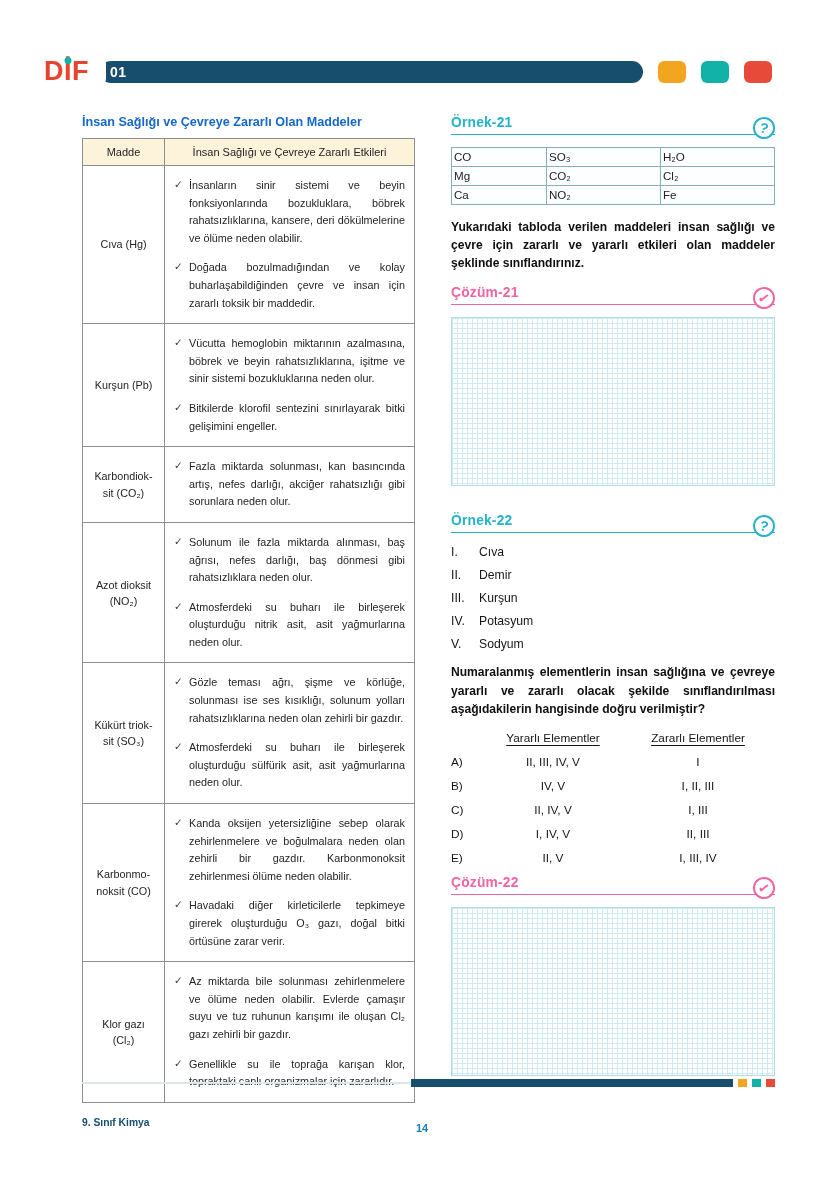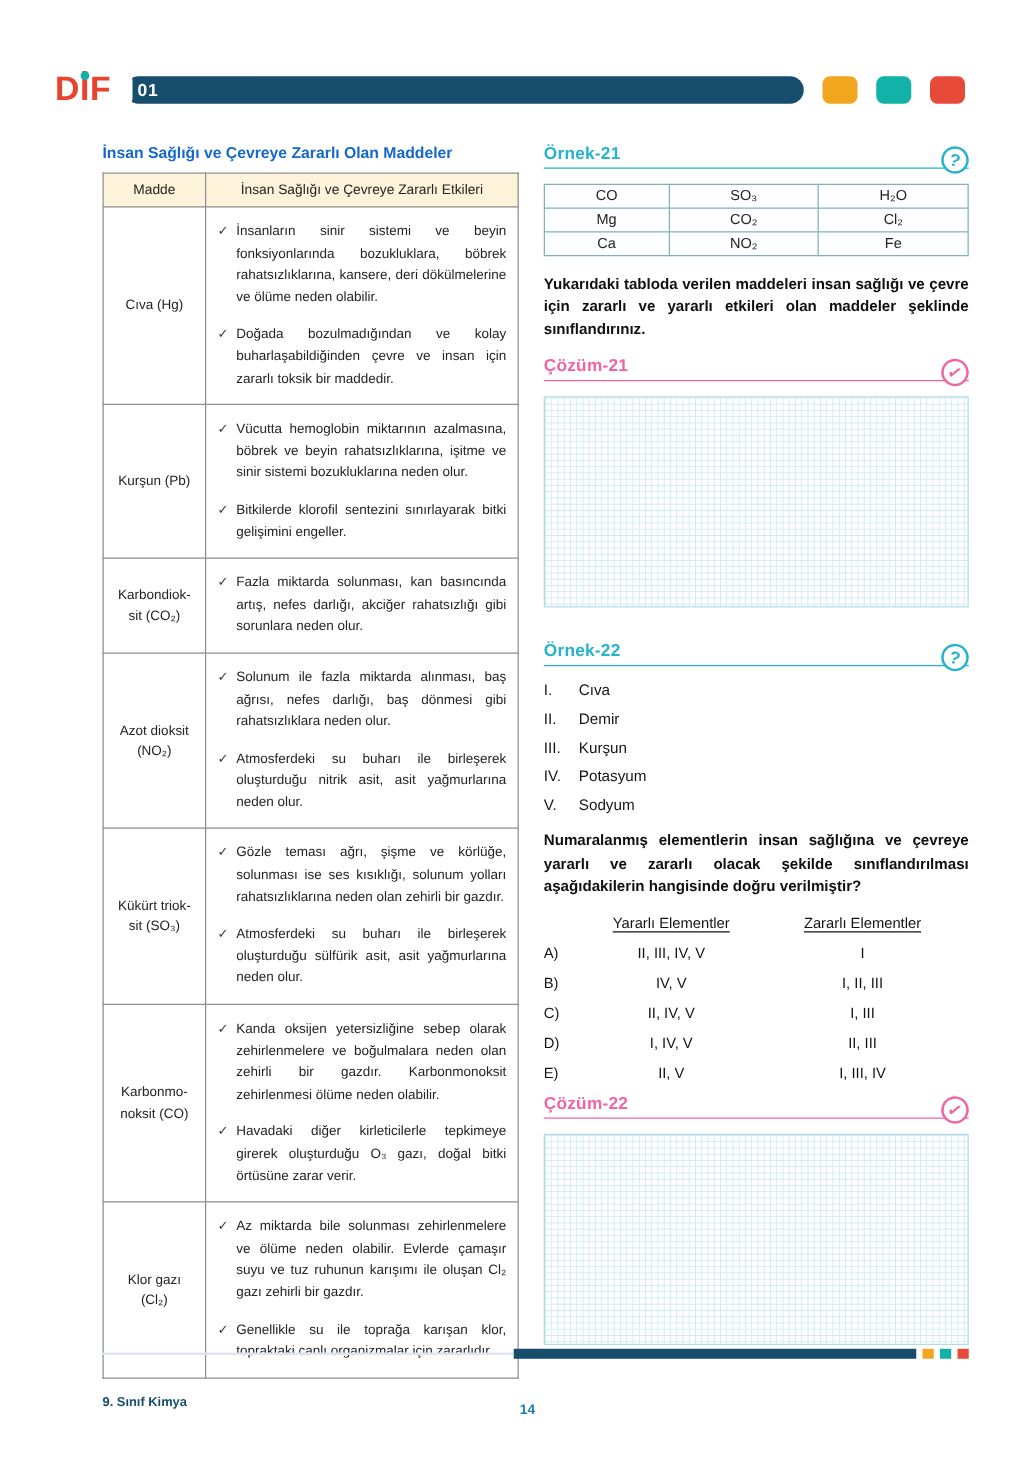--- a/index.html
+++ b/index.html
@@ -13,21 +13,21 @@
   .logo-i { position:relative; display:inline-block; }
   .logo-i-dot { position:absolute; top:-1px; left:50%; transform:translateX(-50%); width:7px; height:7px; border-radius:50%; background:#12b2a9; }
   .top-bar { flex:1 1 auto; height:22px; background:#174e6d; border-radius:11px; display:flex; align-items:center; margin-left:-6px; }
   .logo-num { color:#fff; font-weight:bold; font-size:14px; padding-left:10px; letter-spacing:.5px; }
   .hsq { width:28px; height:22px; border-radius:6px; margin-left:15px; flex:0 0 auto; }
   .hsq.orange { background:#f2a51f; }
   .hsq.teal   { background:#12b2a9; }
   .hsq.red    { background:#e84a3a; }
 
   
-  .content { display:flex; gap:20px; padding:30px 53px 0 82px; }
+  .content { display:flex; gap:36px; padding:30px 53px 0 82px; }
   .col-left  { flex:0 0 333px; width:333px; }
   .col-right { flex:1 1 auto; min-width:0; }
 
   .left-title { font-size:12.6px; color:#1568c9; font-weight:bold; margin-bottom:9px; }
 
   .substances-table { width:100%; border-collapse:collapse; color:#242424; }
   .substances-table th, .substances-table td { border:1px solid #8e8e8e; }
   .substances-table thead th { background:#fcf3da; font-weight:normal; font-size:11px; padding:7px 3px; text-align:center; }
   .substance-cell { width:82px; text-align:center; vertical-align:middle; font-size:10.8px; line-height:1.5; white-space:pre-line; padding:4px 2px; }
   .effects-cell { padding:11px 9px; vertical-align:top; }
@@ -39,21 +39,21 @@
   
   .section-heading { display:flex; align-items:flex-end; padding-bottom:4px; margin-bottom:12px; }
   .section-heading.ornek { border-bottom:1.5px solid #25b2cb; color:#25b2cb; }
   .section-heading.cozum { border-bottom:1.5px solid #ef64a3; color:#ef64a3; }
   .heading-label { font-size:13.8px; font-weight:bold; letter-spacing:.2px; }
   .circle-icon { margin-left:auto; margin-bottom:-9px; width:22px; height:22px; border-radius:50%; background:#fff; display:flex; align-items:center; justify-content:center; font-size:14px; font-weight:bold; transform:rotate(14deg); }
   .circle-icon.q  { border:2px solid #25b2cb; color:#25b2cb; }
   .circle-icon.ck { border:2px solid #ef64a3; color:#ef64a3; }
 
   .mini-table { width:100%; border-collapse:collapse; margin:2px 0 13px; }
-  .mini-table td { border:1px solid #86aebc; background:#fcfeff; font-size:11.6px; color:#222; text-align:center; padding:2px 2px 3px; }
+  .mini-table td { border:1px solid #86aebc; background:#fcfeff; font-size:11.6px; color:#222; text-align:left; padding:2px 2px 3px; }
 
   .question-text { font-size:12.1px; font-weight:bold; color:#101010; line-height:1.5; text-align:justify; margin-bottom:13px; }
 
   .solution-grid { height:169px; border:1px solid #b2dcea; margin-bottom:27px;
     background-image:
       linear-gradient(to right,  #cfeaf3 1px, transparent 1px),
       linear-gradient(to bottom, #cfeaf3 1px, transparent 1px);
     background-size:5px 5px; background-color:#ffffff; }
 
   .numbered-list { margin:2px 0 12px; }

